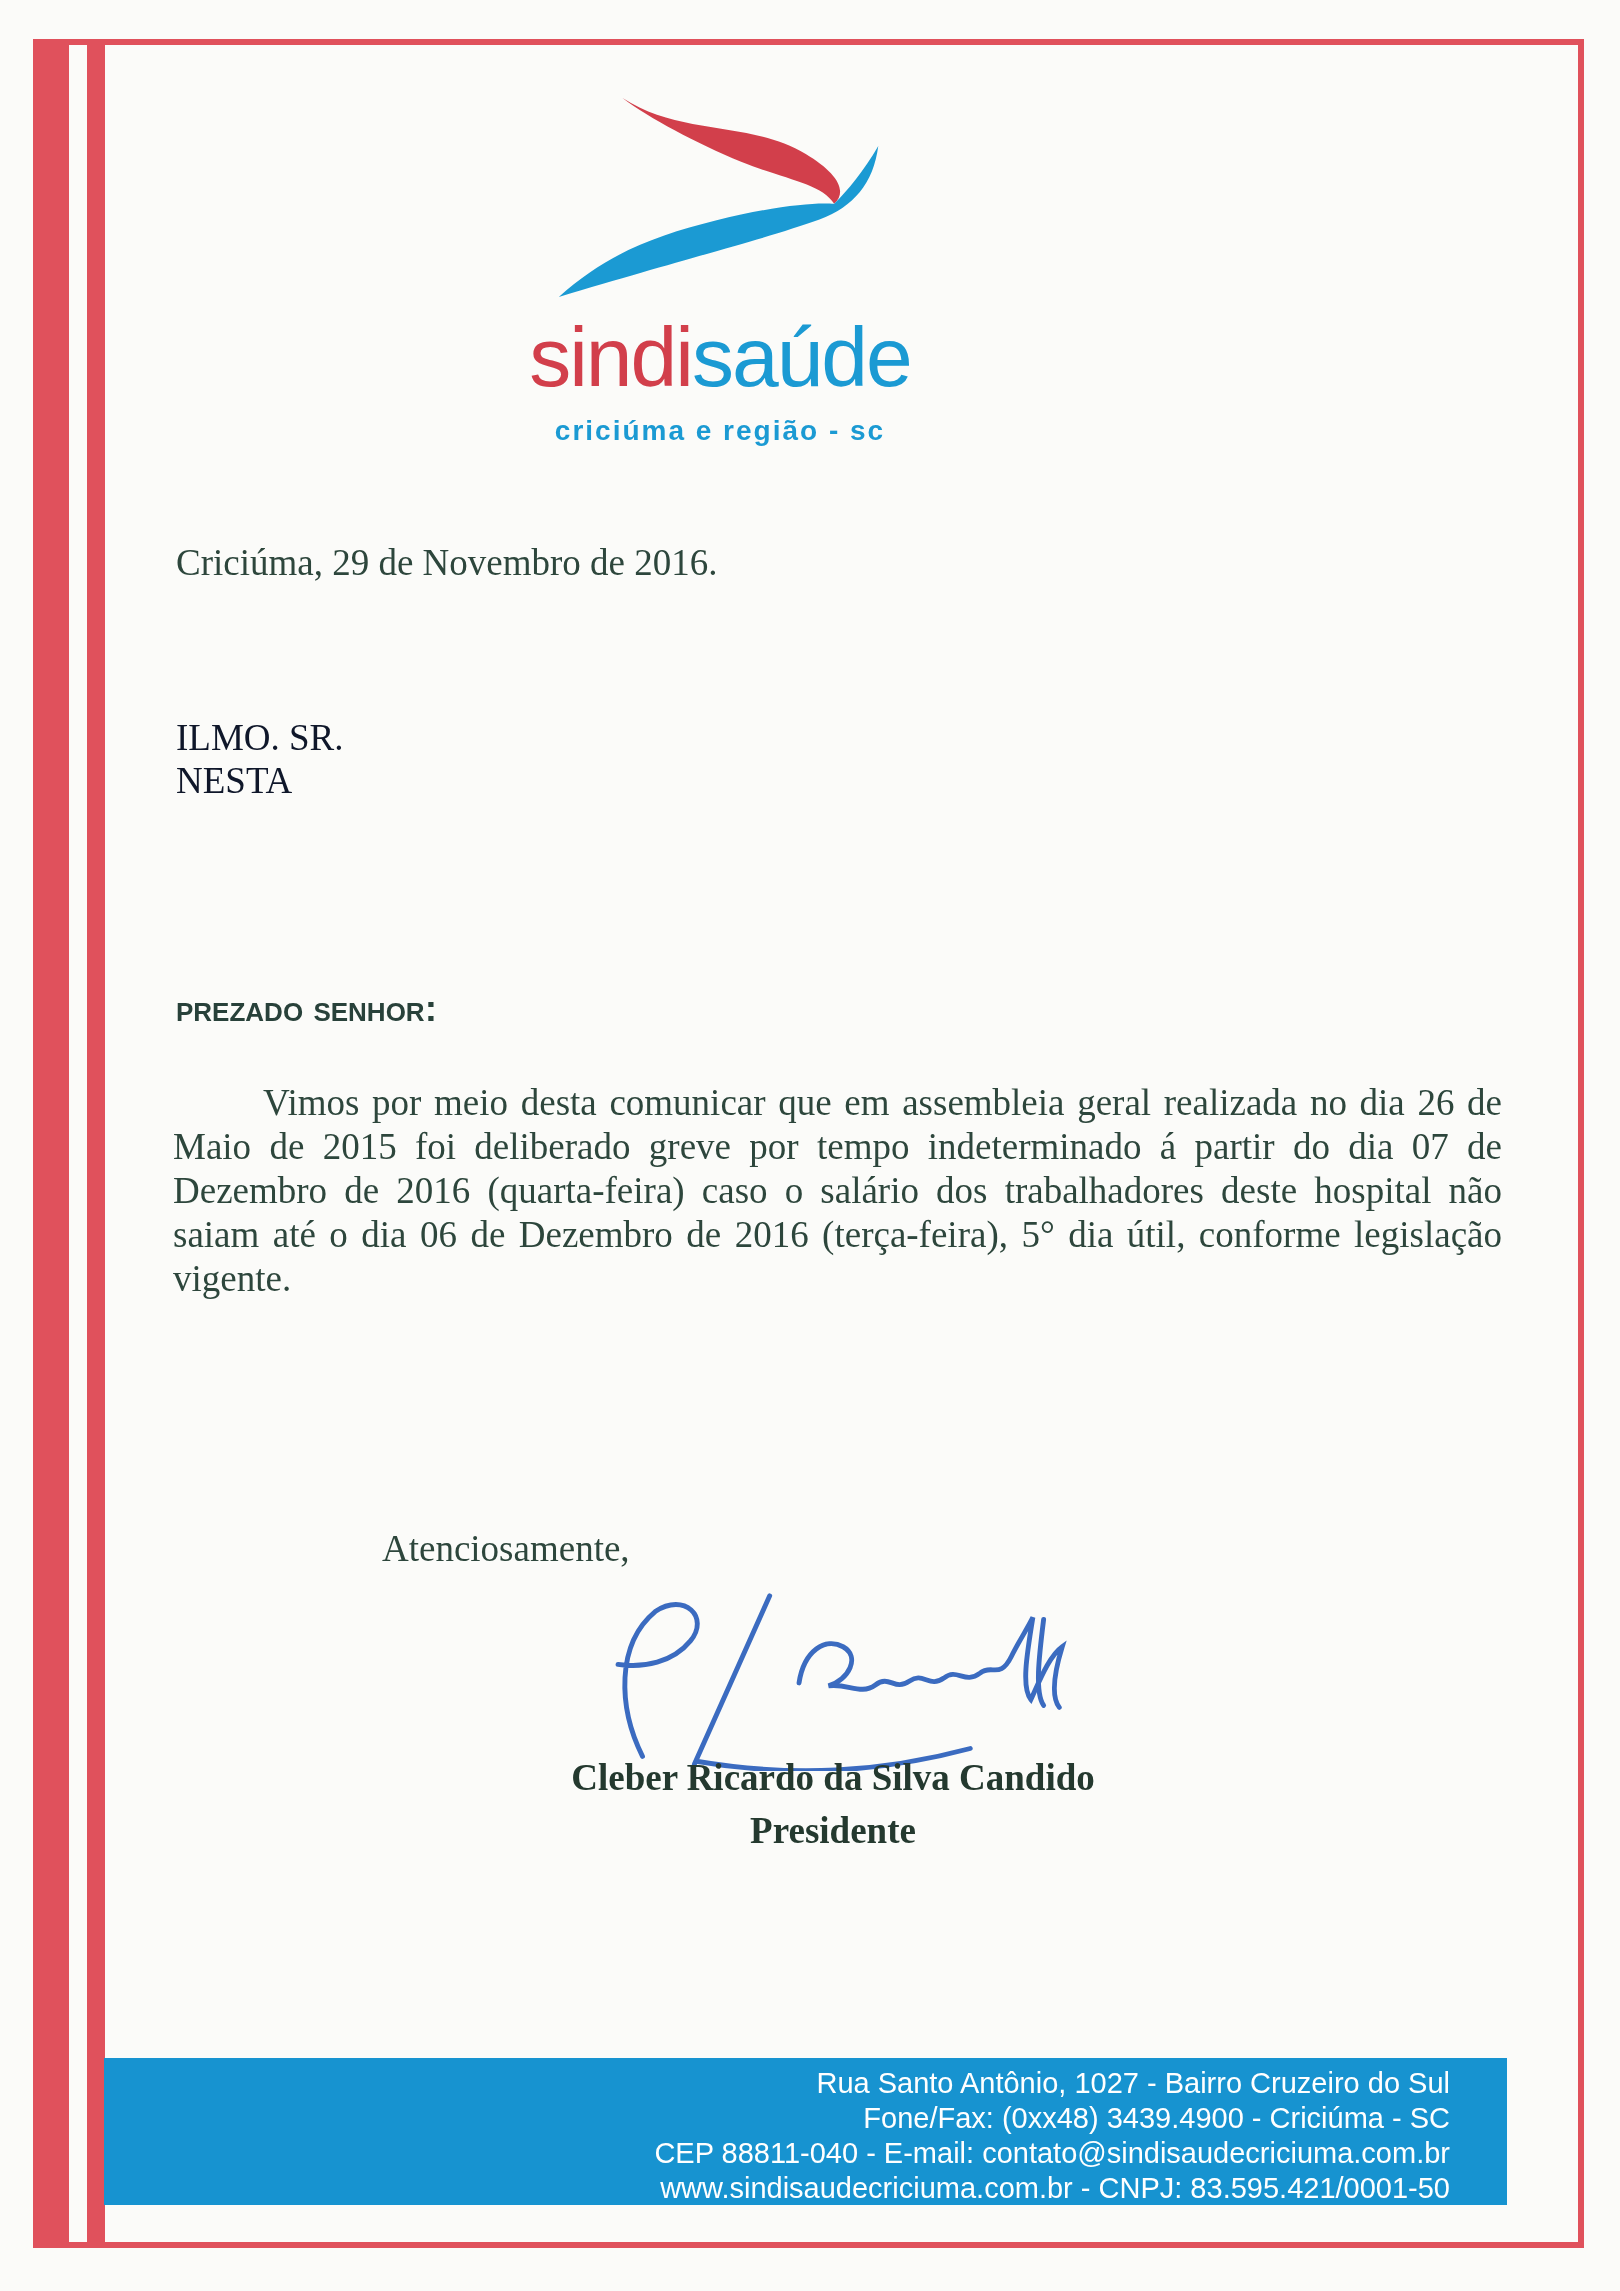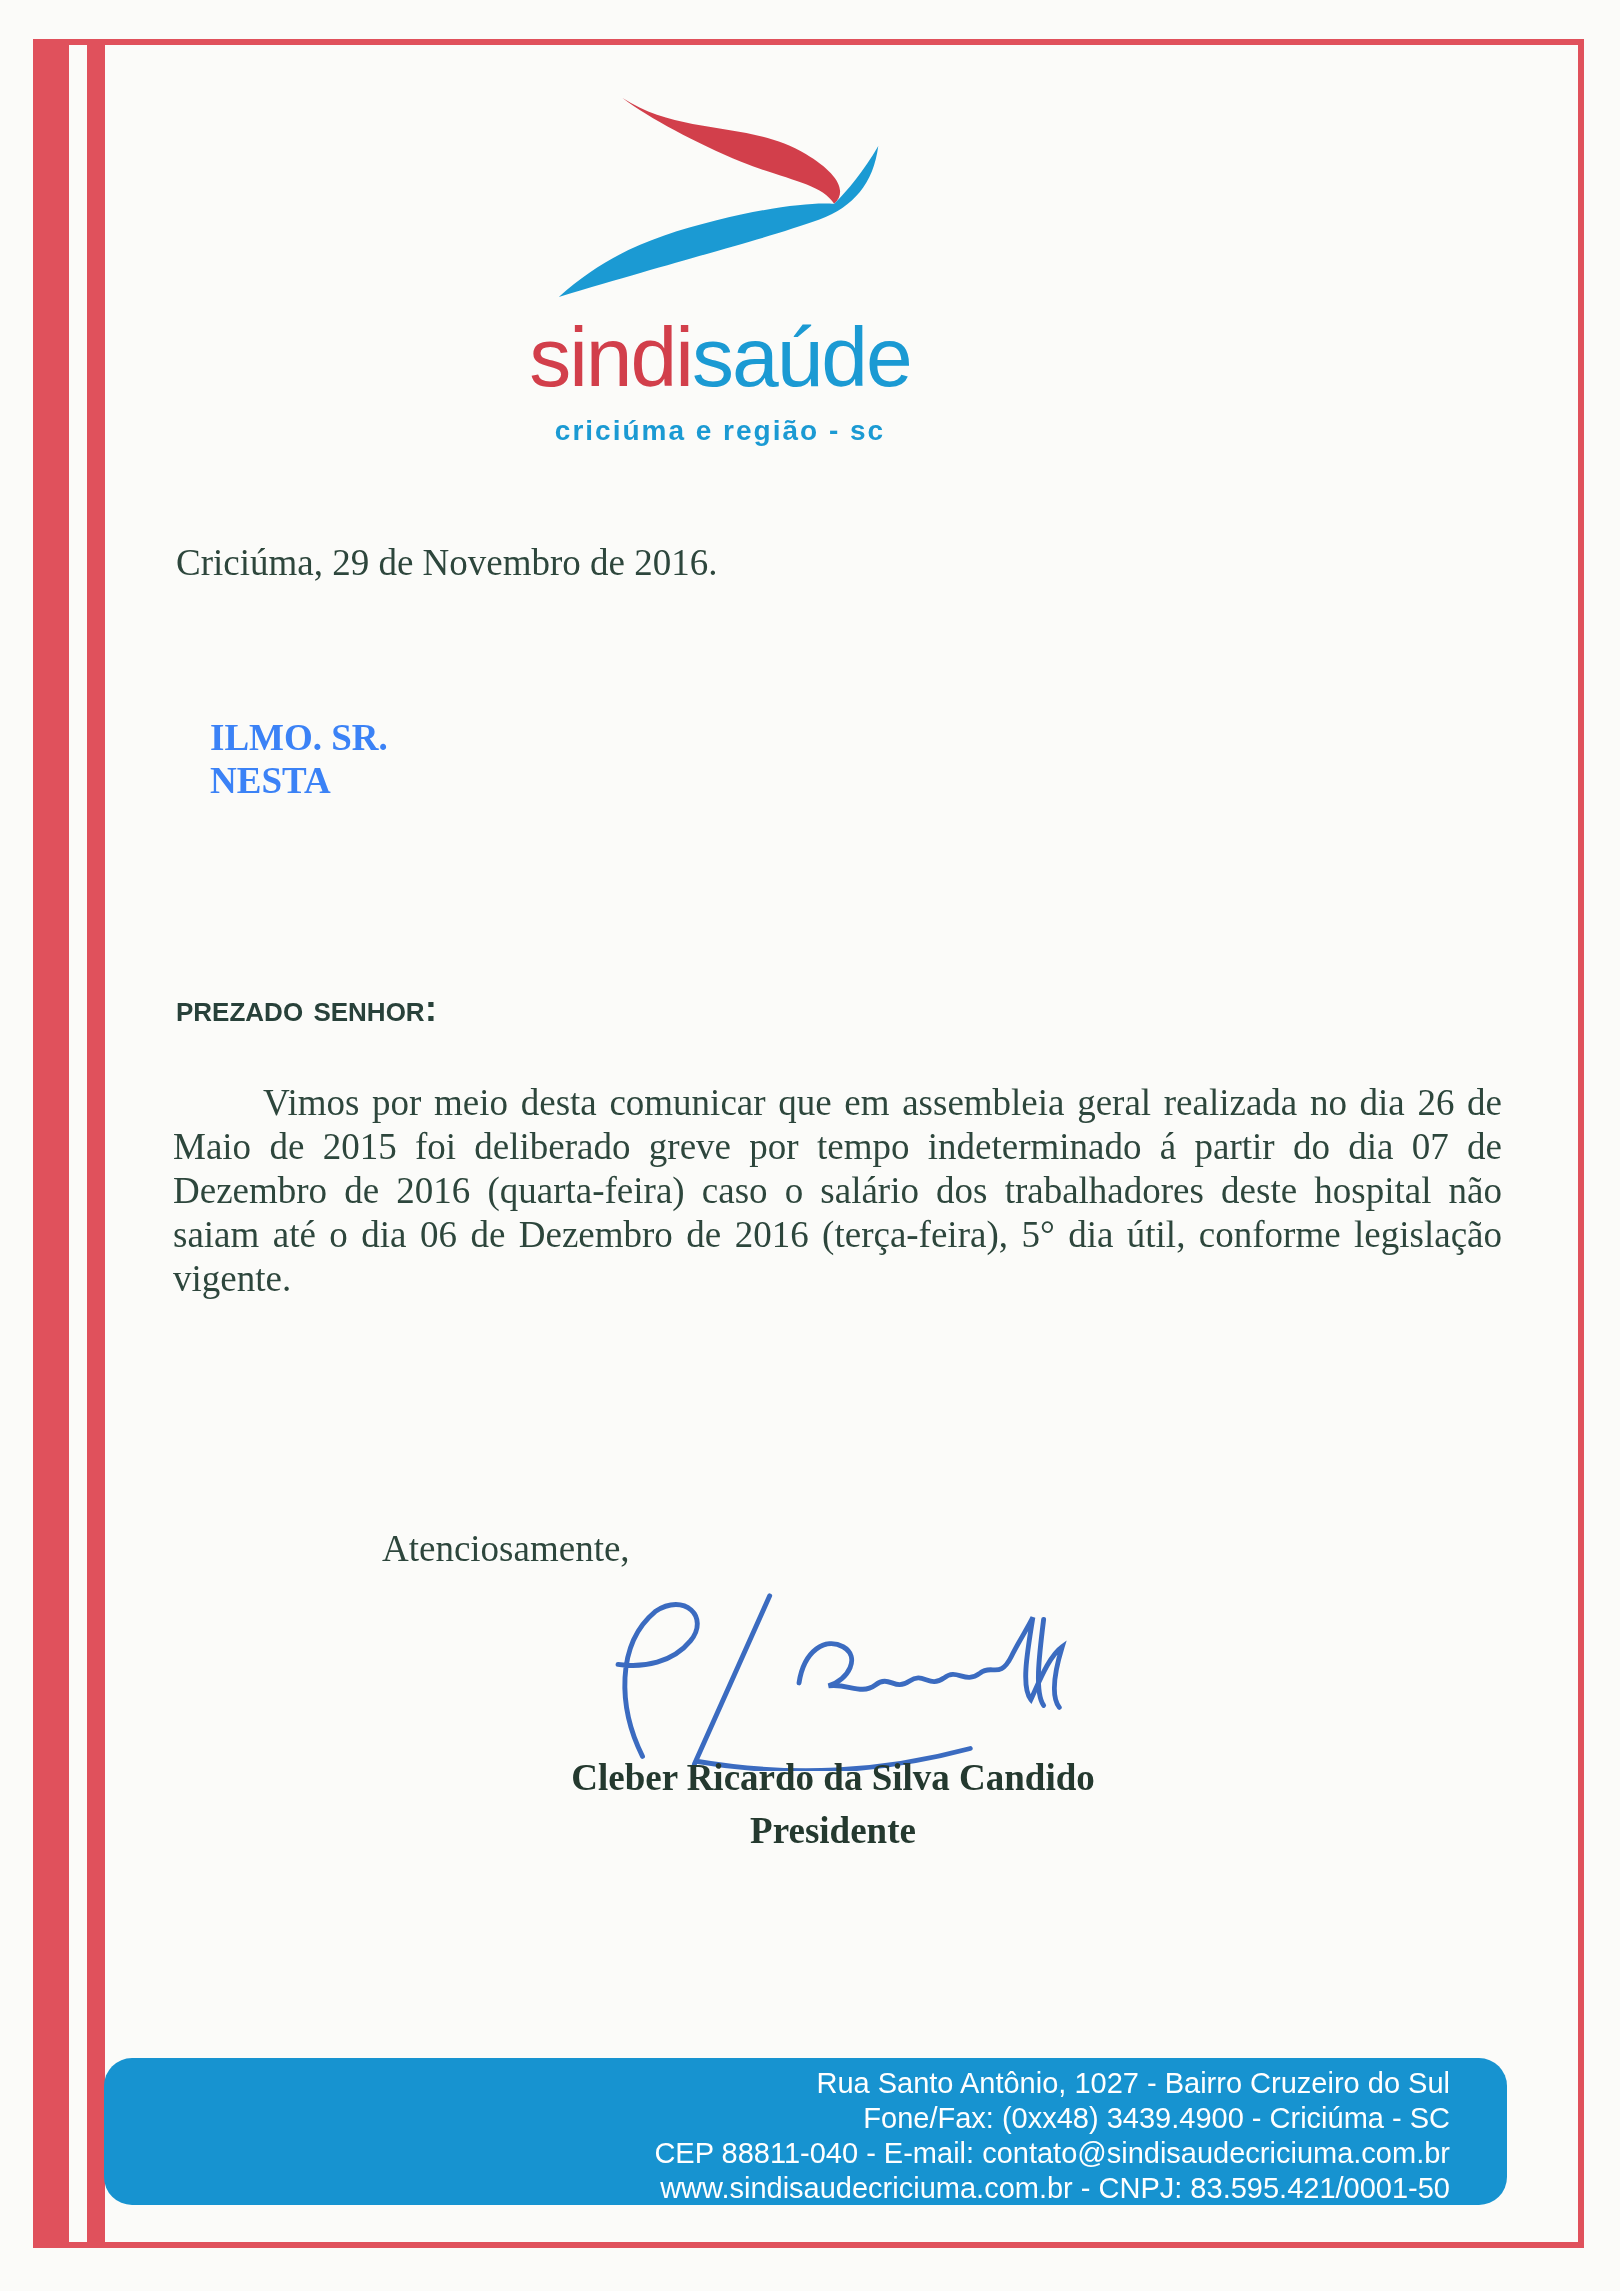--- a/index.html
+++ b/index.html
@@ -23,41 +23,41 @@
   .logo{position:absolute;left:485px;top:93px;width:470px;text-align:center;
         font-family:"Liberation Sans", sans-serif;}
   .logo svg{display:block;margin:0 auto;}
   .wordmark{margin-top:11.8px;font-size:84px;font-weight:normal;letter-spacing:-2px;line-height:1.05;}
   .wm-red{color:#d23f4b;}
   .wm-blue{color:#1b9ad3;}
   .tagline{margin-top:14px;font-size:28px;font-weight:bold;color:#1b9ad3;letter-spacing:2px;}
 
   
   .dateline{position:absolute;left:176px;top:541px;font-size:37px;}
-  .recipient{position:absolute;left:176px;top:716px;font-size:37px;font-weight:bold;
-             line-height:43px;color:#3b82f6;margin-left:34px;}
+  .recipient{position:absolute;left:176px;top:716px;font-size:37px;font-weight:normal;
+             line-height:43px;color:#0f172a;}
   .salutation{position:absolute;left:176px;top:988px;
               font-family:"Liberation Sans", sans-serif;
               font-variant:small-caps;text-transform:lowercase;
               font-weight:bold;font-size:37px;color:#28413a;}
   .para{position:absolute;left:173px;width:1329px;margin:0;
         font-size:37px;line-height:44px;text-align:justify;text-indent:90px;}
   .para1{top:1081px;}
   .para2{top:1351px;}
   .closing{position:absolute;left:382px;top:1527px;font-size:37px;}
   .signature{position:absolute;left:549px;top:1590px;}
   .signer{position:absolute;left:480px;top:1751px;width:706px;text-align:center;
           font-size:37px;font-weight:bold;line-height:53px;color:#24392f;}
 
   
   .footer-bar{position:absolute;left:104px;top:2058px;width:1403px;height:147px;
               background:#1793d0;box-sizing:border-box;
               padding:7.8px 57px 0 0;
               font-family:"Liberation Sans", sans-serif;
-              font-size:29px;line-height:35px;color:#ffffff;text-align:right;border-radius:28px;}
+              font-size:29px;line-height:35px;color:#ffffff;text-align:right;}
 </style>
 </head>
 <body>
 
 <div class="page">
 
   <div class="frame-line frame-top"></div>
   <div class="frame-line frame-right"></div>
   <div class="frame-line frame-bottom"></div>
   <div class="frame-line stripe-wide"></div>

